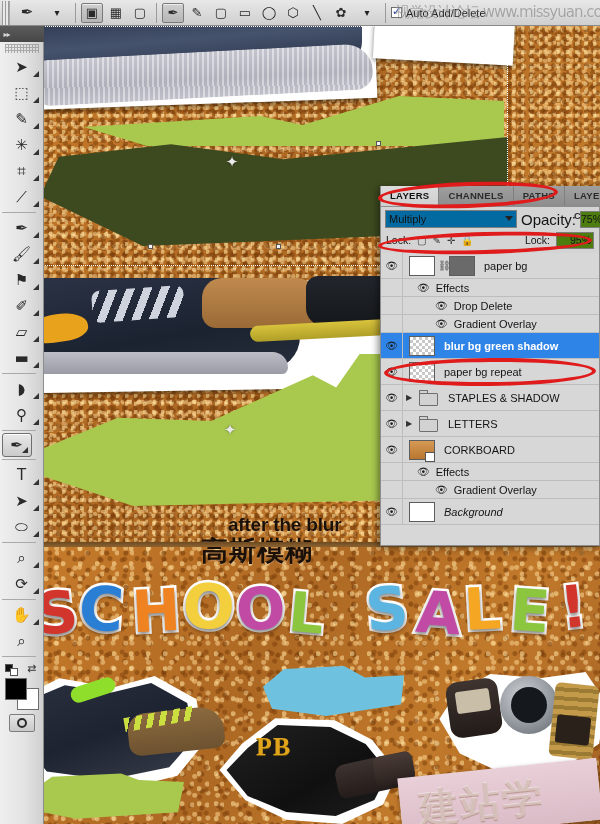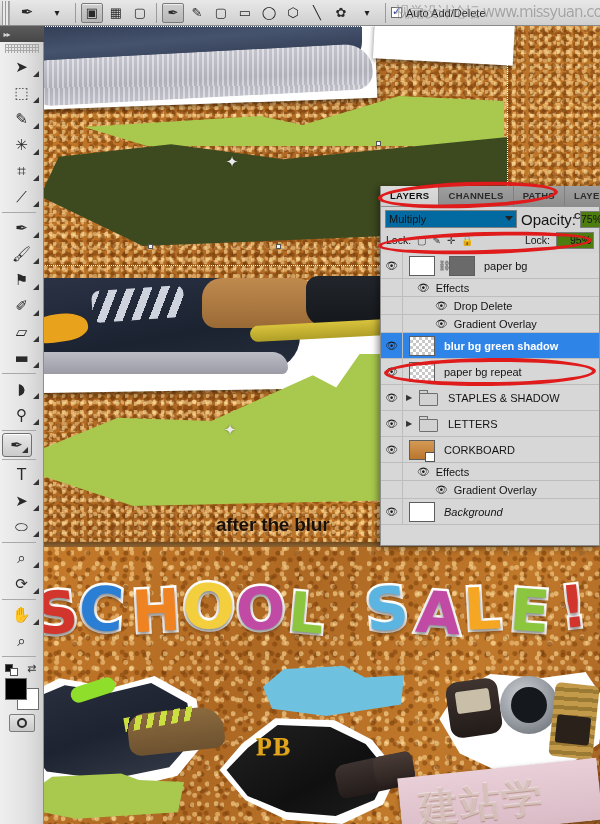--- a/index.html
+++ b/index.html
@@ -108,21 +108,21 @@
   .cross {
     position:absolute; width:16px;height:16px; color:#eaeaea; font-size:15px; line-height:16px; text-align:center;
     text-shadow:0 0 2px rgba(0,0,0,.6);
   }
 
   .canvas-text {
     position:absolute; color:#1a1008; font-weight:bold;
     text-shadow: 0 1px 1px rgba(255,255,255,.25);
     white-space:nowrap;
   }
-  #txt-after { font-size:19px; left:172px; top:488px; letter-spacing:-.2px;}
+  #txt-after { font-size:19px; left:184px; top:488px; letter-spacing:-.2px;}
   #txt-cn { font-size:27px; left:157px; top:507px; font-family:"DejaVu Sans", sans-serif; letter-spacing:1px;}
   #txt-repeat { font-size:14px; left:82px; top:611px; letter-spacing:.1px;}
 
   
   #cv-badge {
     position:absolute; left:464px; top:52px; width:72px;height:68px; z-index:8;
   }
   #cv-badge .bubble {
     position:absolute;left:0;top:0;width:72px;height:62px;border-radius:50%;
     background:#3bab2f;
@@ -287,20 +287,21 @@
                 background:linear-gradient(#22262c,#14171b);border-radius:12px 10px 16px 18px;"></div>
     <div style="position:absolute;left:206px;top:296px;width:160px;height:16px;
                 background:linear-gradient(#d8c33c,#b09f28);border-radius:10px;transform:rotate(-3deg);"></div>
 
     <div class="shape" style="left:-12px;top:328px;width:390px;height:152px;background:#a9c94e;
                 clip-path:polygon(3% 62%, 22% 42%, 46% 44%, 72% 14%, 78% 22%, 84% 0%, 100% 0%, 100% 82%, 96% 96%, 26% 100%, 0% 78%);
                 filter: drop-shadow(0 3px 3px rgba(0,0,0,.35));"></div>
     <div class="cross" style="left:178px;top:396px;">✦</div>
 
     <div class="canvas-text" id="txt-after">after the blur</div>
+    <div class="canvas-text" id="txt-cn">高斯模糊</div>
 
     <div style="position:absolute;left:0;top:516px;width:556px;height:5px;background:linear-gradient(#6d4a22,#8c6230);"></div>
 
     <div id="banner">
         <span class="ltr" style="color: rgb(210, 53, 44); left: -8px; top: 8px; transform: rotate(-6deg) scale(1);">S</span>
         <span class="ltr" style="color: rgb(42, 127, 212); left: 36px; top: 4px; transform: rotate(4deg) scale(1.05);">C</span>
         <span class="ltr" style="color: rgb(239, 131, 34); left: 88px; top: 6px; transform: rotate(-3deg) scale(1);">H</span>
         <span class="ltr" style="color: rgb(243, 207, 61); left: 140px; top: 2px; transform: rotate(3deg) scale(1.06);">O</span>
         <span class="ltr" style="color: rgb(193, 74, 165); left: 192px; top: 4px; transform: rotate(-4deg) scale(1);">O</span>
         <span class="ltr" style="color: rgb(140, 198, 63); left: 244px; top: 8px; transform: rotate(5deg) scale(0.95);">L</span>

